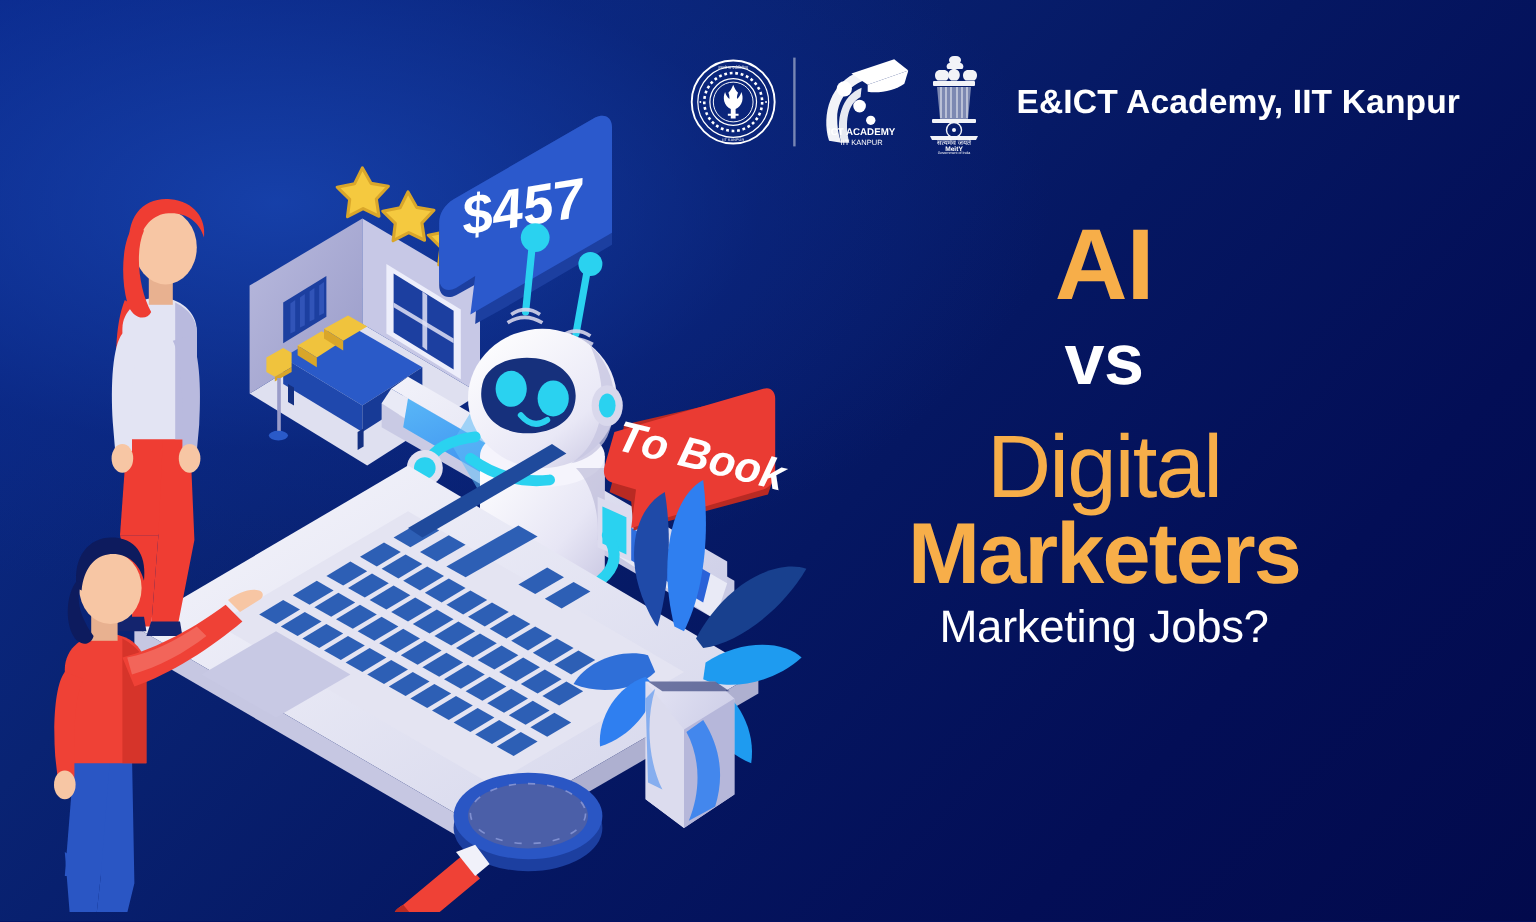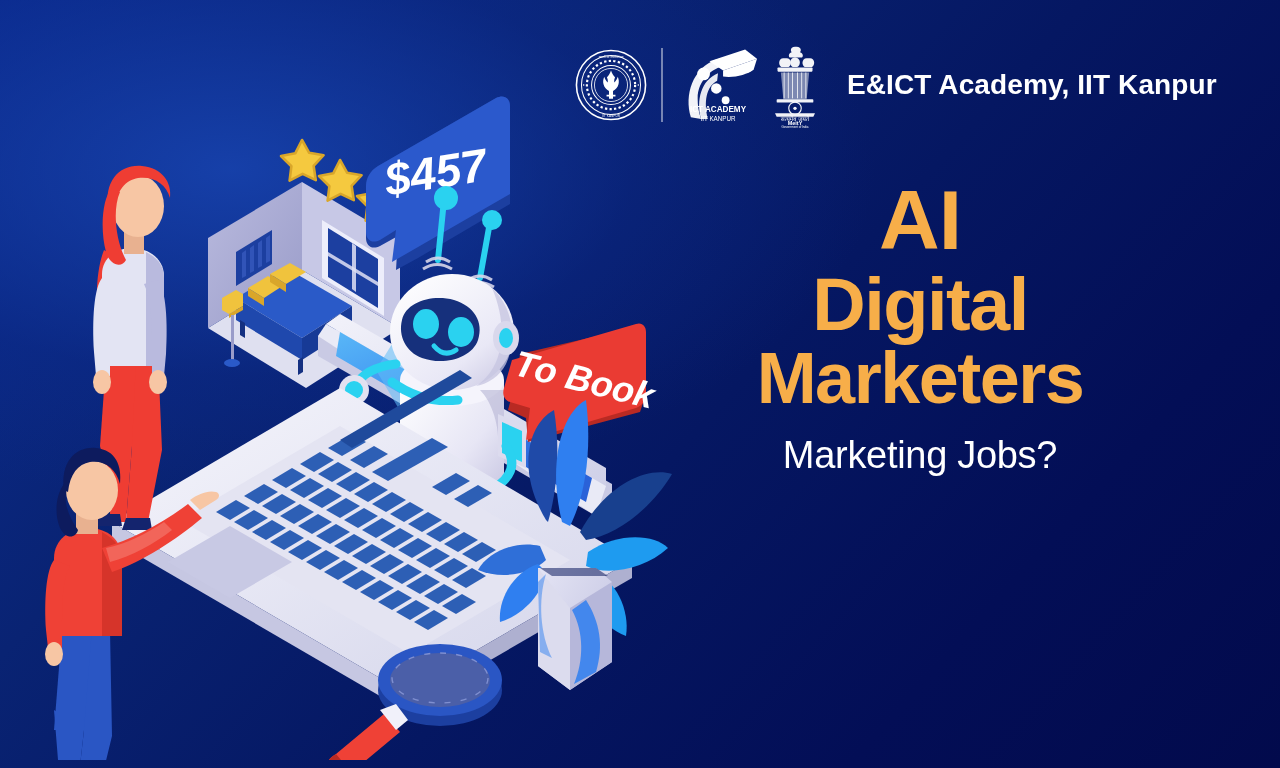--- a/index.html
+++ b/index.html
@@ -44,22 +44,22 @@
   }
   .h-ai{
     color:#f7ae49;font-size:84px;font-weight:bold;line-height:0.96;
     letter-spacing:-1px;
   }
   .h-vs{
     color:#ffffff;font-size:60px;font-weight:bold;line-height:1.1;
     margin-top:6px;letter-spacing:-0.5px;
   }
   .h-digital{
-    color:#f7ae49;font-size:74px;font-weight:bold;line-height:1.02;
-    margin-top:6px;letter-spacing:-1.5px;
+    color:#f7ae49;font-size:74px;font-weight:normal;line-height:1.02;
+    margin-top:18px;letter-spacing:-1.5px;
   }
   .h-marketers{
     color:#f7ae49;font-size:72px;font-weight:bold;line-height:1.02;
     margin-top:0px;letter-spacing:-1.5px;
   }
   .sub-line{
     color:#ffffff;font-size:38px;font-weight:normal;line-height:1.22;
     margin-top:18px;letter-spacing:-0.3px;
   }
 
@@ -481,18 +481,19 @@
         <path d="M296 684 L344 644 L360 662 L312 702 C304 708 294 706 290 698 C286 690 290 688 296 684 Z" fill="#ef4136"></path>
         <path d="M290 698 C286 690 290 688 296 684 L306 696 C300 702 294 704 290 698 Z" fill="#b92a23"></path>
         <path d="M340 640 L356 634 L368 650 L356 660 Z" fill="#f1f1fa"></path>
       </g>
 
     </svg>
   </div>
 
   <div class="headline">
     <div class="h-ai">AI</div>
+    <div class="h-vs">vs</div>
     <div class="h-digital">Digital</div>
     <div class="h-marketers">Marketers</div>
-    <div class="sub-line" style="margin-top:16px">Marketing Jobs?</div>
+    <div class="sub-line" style="margin-top:0">Marketing Jobs?</div>
   </div>
 
 </div>
 
 </body></html>

